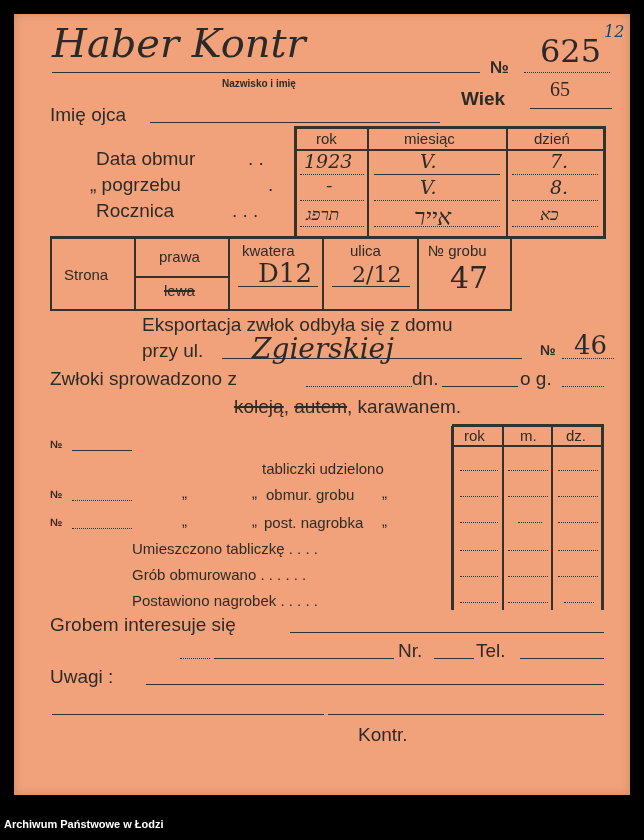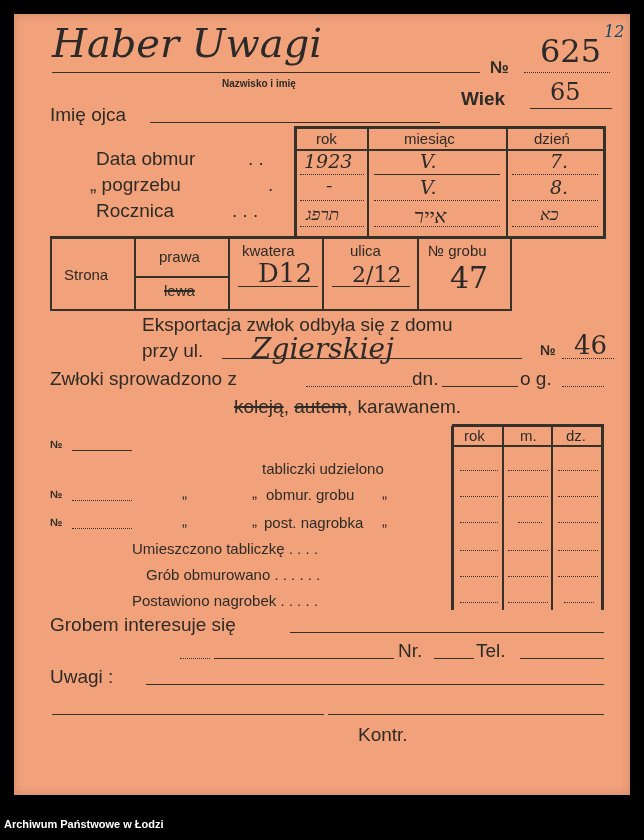--- a/index.html
+++ b/index.html
@@ -28,32 +28,32 @@
   .footer {
     position: absolute; left: 4px; top: 818px; color: #fff;
     font-family: "Liberation Sans", sans-serif; font-size: 11px; font-weight: bold;
   }
 </style>
 </head>
 <body>
 
 <div class="card">
 
-  <div class="abs hand" style="left:38px; top:6px; font-size:40px;">Haber Uwagi</div>
+  <div class="abs hand" style="left:38px; top:6px; font-size:40px;">Haber Kontr</div>
   <div class="line" style="left:38px; top:58px; width:428px;"></div>
   <div class="abs tiny" style="left:208px; top:64px;">Nazwisko i imię</div>
 
   <div class="abs" style="left:476px; top:44px; font-size:17px; font-weight:bold;">№</div>
   <div class="dotline" style="left:510px; top:58px; width:86px;"></div>
   <div class="abs hand" style="left:526px; top:18px; font-size:32px; font-style:normal;">625</div>
   <div class="abs hand hand-blue" style="left:590px; top:8px; font-size:16px;">12</div>
 
   <div class="abs lbl" style="left:447px; top:74px; font-weight:bold;">Wiek</div>
   <div class="line" style="left:516px; top:94px; width:82px;"></div>
-  <div class="abs hand" style="left:536px; top:64px; font-size:24px; font-style:normal;">65</div>
+  <div class="abs hand" style="left:536px; top:64px; font-size:20px; font-style:normal;font-family:Liberation Serif, serif;">65</div>
 
   <div class="abs lbl" style="left:36px; top:90px;">Imię ojca</div>
   <div class="line" style="left:136px; top:108px; width:290px;"></div>
 
   <div class="thick" style="left:280px; top:112px; width:312px; height:3px;"></div>
   <div class="thick" style="left:280px; top:114px; width:3px; height:110px;"></div>
   <div class="thick" style="left:589px; top:114px; width:3px; height:110px;"></div>
   <div class="thick" style="left:353px; top:114px; width:1.5px; height:110px;"></div>
   <div class="thick" style="left:492px; top:114px; width:1.5px; height:110px;"></div>
   <div class="thick" style="left:282px; top:135px; width:308px; height:2px;"></div>
@@ -76,21 +76,21 @@
   <div class="abs hand" style="left:312px; top:160px; font-size:19px;">-</div>
   <div class="abs hand" style="left:406px; top:162px; font-size:19px;">V.</div>
   <div class="abs hand" style="left:536px; top:162px; font-size:19px;">8.</div>
   <div class="dotline" style="left:286px; top:186px; width:64px;"></div>
   <div class="dotline" style="left:360px; top:186px; width:126px;"></div>
   <div class="dotline" style="left:498px; top:186px; width:86px;"></div>
 
   <div class="abs lbl" style="left:82px; top:186px;">Rocznica</div>
   <div class="abs lbl" style="left:218px; top:186px;">. . .</div>
   <div class="abs hand" style="left:292px; top:190px; font-size:17px;">תרפג</div>
-  <div class="abs hand" style="left:400px; top:190px; font-size:20px;">אייר</div>
+  <div class="abs hand" style="left:400px; top:190px; font-size:23px;">אייר</div>
   <div class="abs hand" style="left:526px; top:190px; font-size:17px;">כא</div>
   <div class="dotline" style="left:286px; top:212px; width:64px;"></div>
   <div class="dotline" style="left:360px; top:212px; width:126px;"></div>
   <div class="dotline" style="left:498px; top:212px; width:86px;"></div>
 
   <div class="thick" style="left:36px; top:222px; width:556px; height:3px;"></div>
   <div class="thick" style="left:36px; top:224px; width:1.5px; height:72px;"></div>
   <div class="thick" style="left:120px; top:224px; width:1.5px; height:72px;"></div>
   <div class="thick" style="left:214px; top:224px; width:1.5px; height:72px;"></div>
   <div class="thick" style="left:308px; top:224px; width:1.5px; height:72px;"></div>
@@ -147,21 +147,21 @@
   <div class="abs small" style="left:368px; top:470px;">„</div>
 
   <div class="abs" style="left:36px; top:502px; font-size:11px; font-weight:bold;">№</div>
   <div class="dotline" style="left:58px; top:514px; width:60px;"></div>
   <div class="abs small" style="left:168px; top:498px;">„</div>
   <div class="abs small" style="left:238px; top:498px;">„</div>
   <div class="abs small" style="left:250px; top:500px;">post. nagrobka</div>
   <div class="abs small" style="left:368px; top:498px;">„</div>
 
   <div class="abs small" style="left:118px; top:526px;">Umieszczono tabliczkę . . . .</div>
-  <div class="abs small" style="left:132px; top:552px;text-align:center;">Grób obmurowano . . . . . .</div>
+  <div class="abs small" style="left:118px; top:552px;text-align:center;">Grób obmurowano . . . . . .</div>
   <div class="abs small" style="left:118px; top:578px;">Postawiono nagrobek . . . . .</div>
 
   <div class="thick" style="left:438px; top:410px; width:152px; height:3px;"></div>
   <div class="thick" style="left:437px; top:412px; width:3px; height:184px;"></div>
   <div class="thick" style="left:587px; top:412px; width:3px; height:184px;"></div>
   <div class="thick" style="left:488px; top:412px; width:1.5px; height:184px;"></div>
   <div class="thick" style="left:537px; top:412px; width:1.5px; height:184px;"></div>
   <div class="thick" style="left:440px; top:431px; width:148px; height:1.5px;"></div>
   <div class="abs small" style="left:450px; top:413px;">rok</div>
   <div class="abs small" style="left:506px; top:413px;">m.</div>

